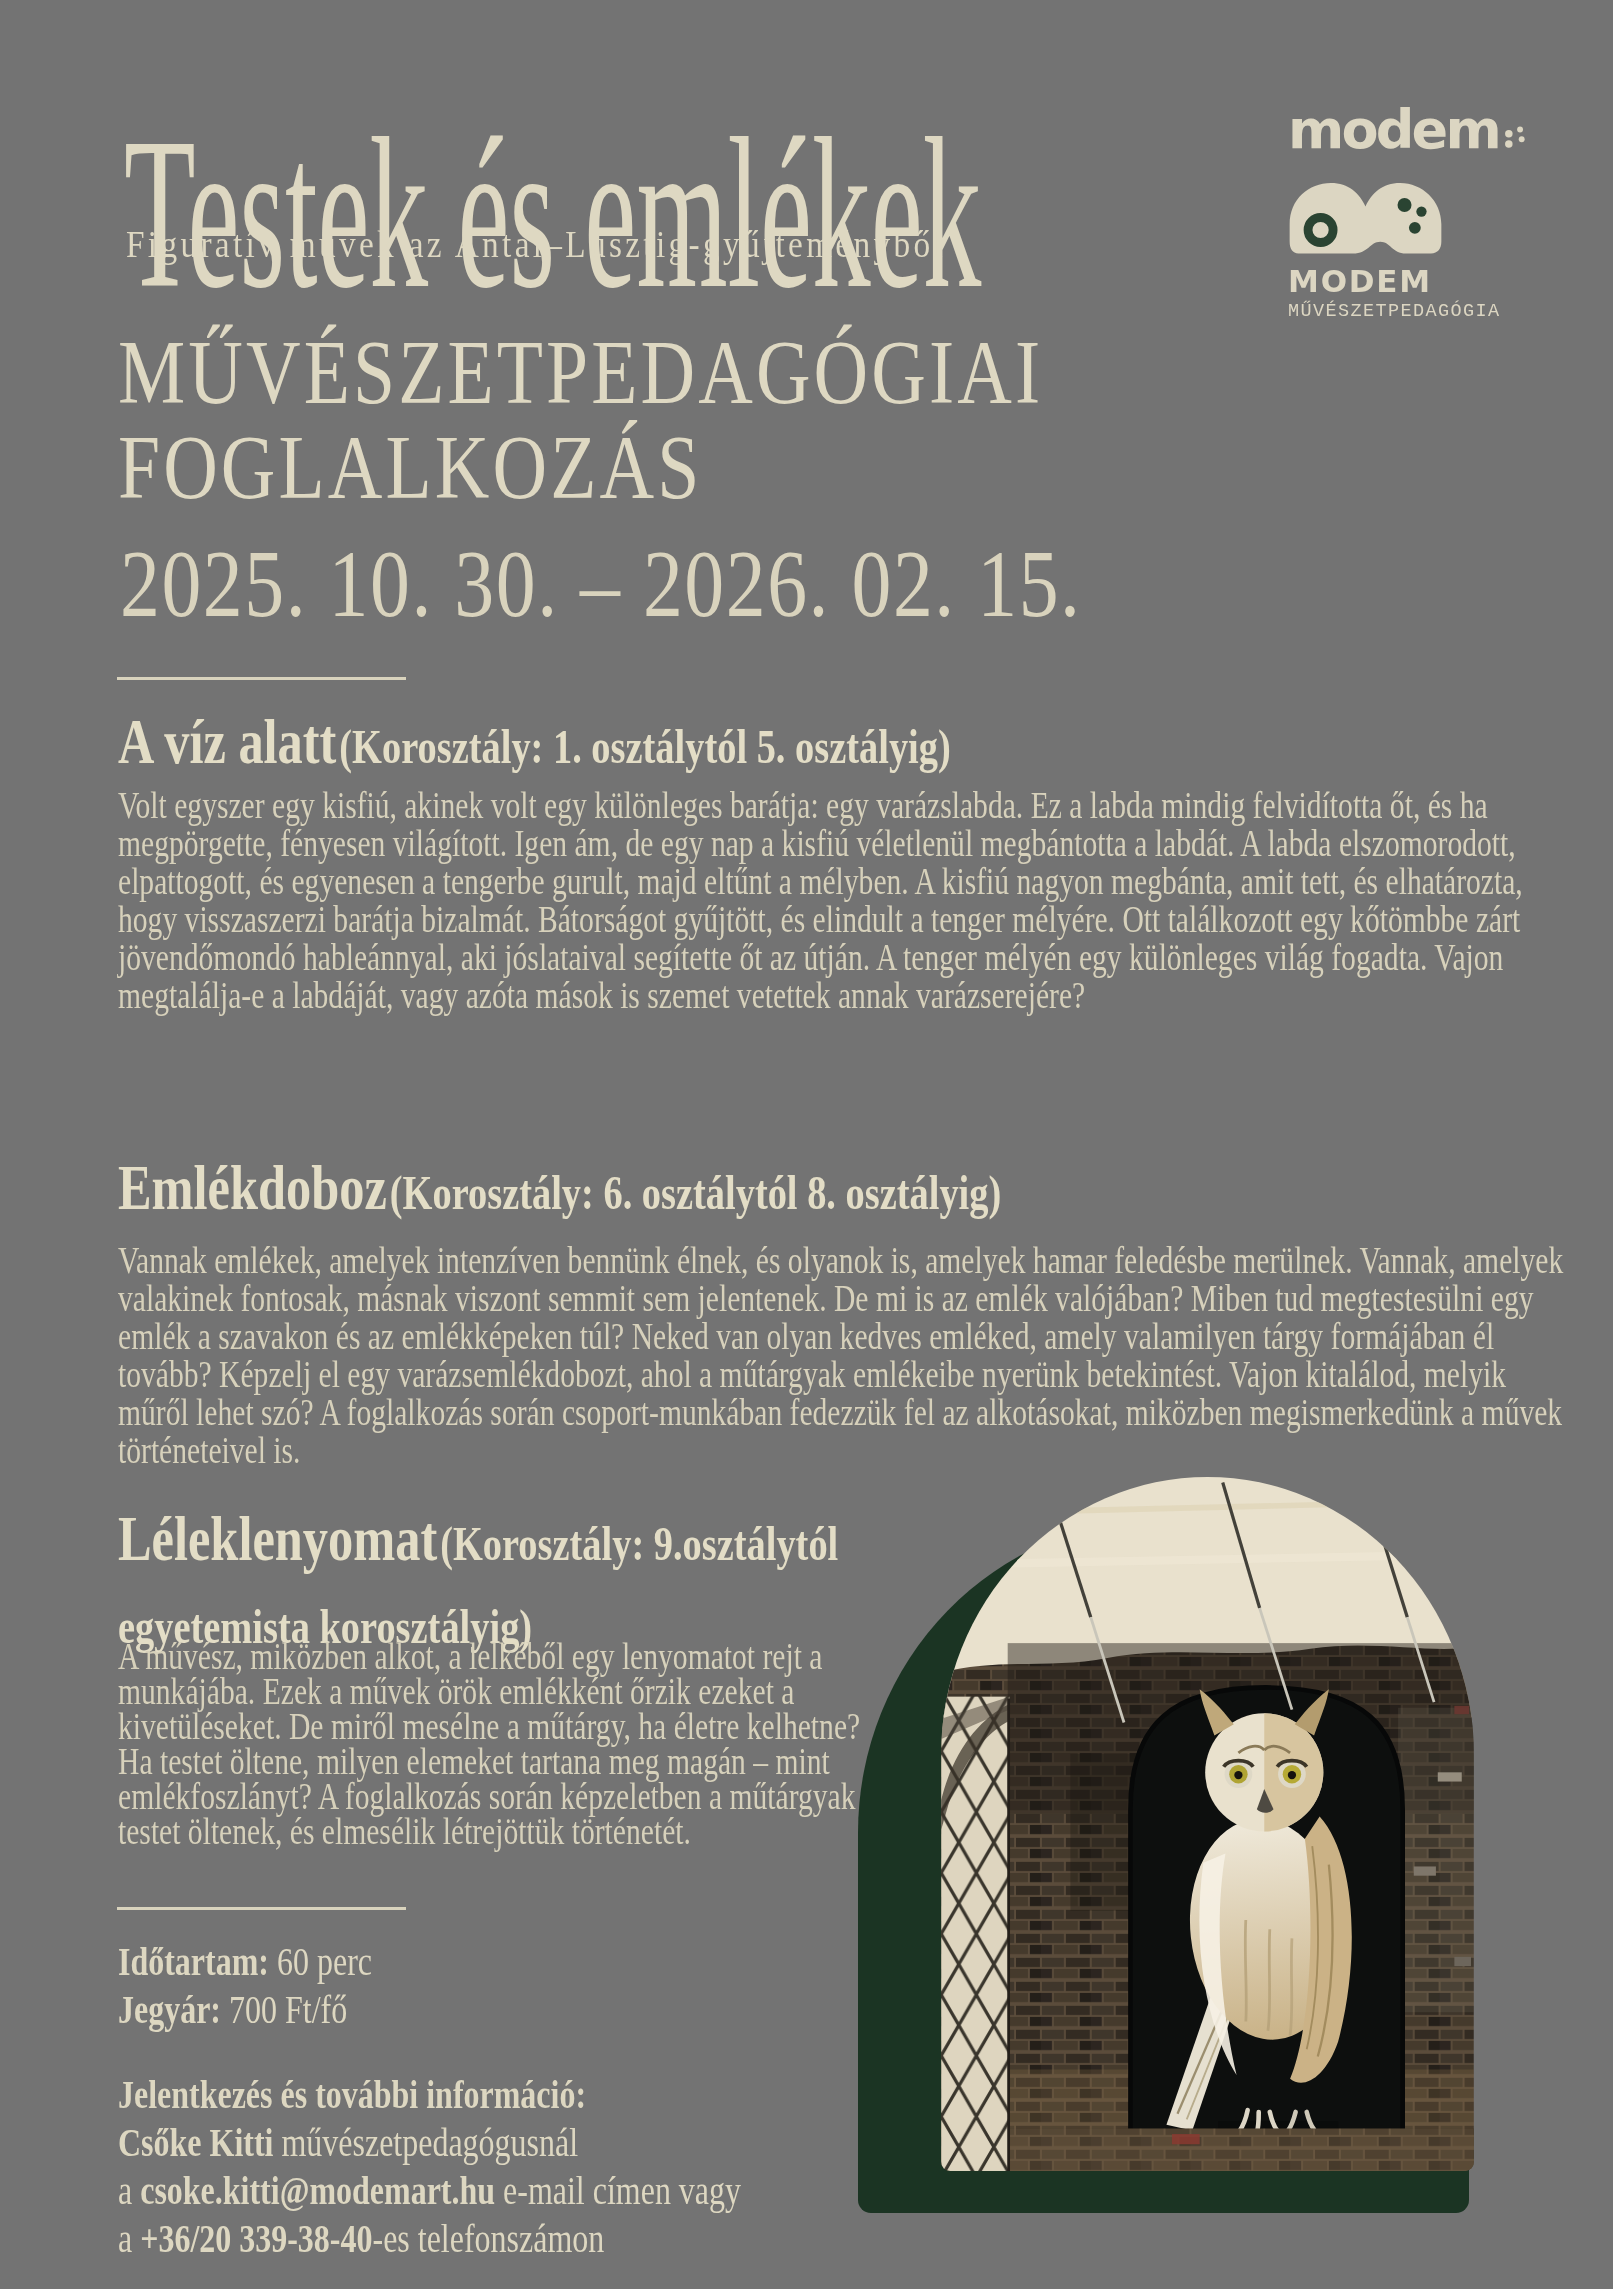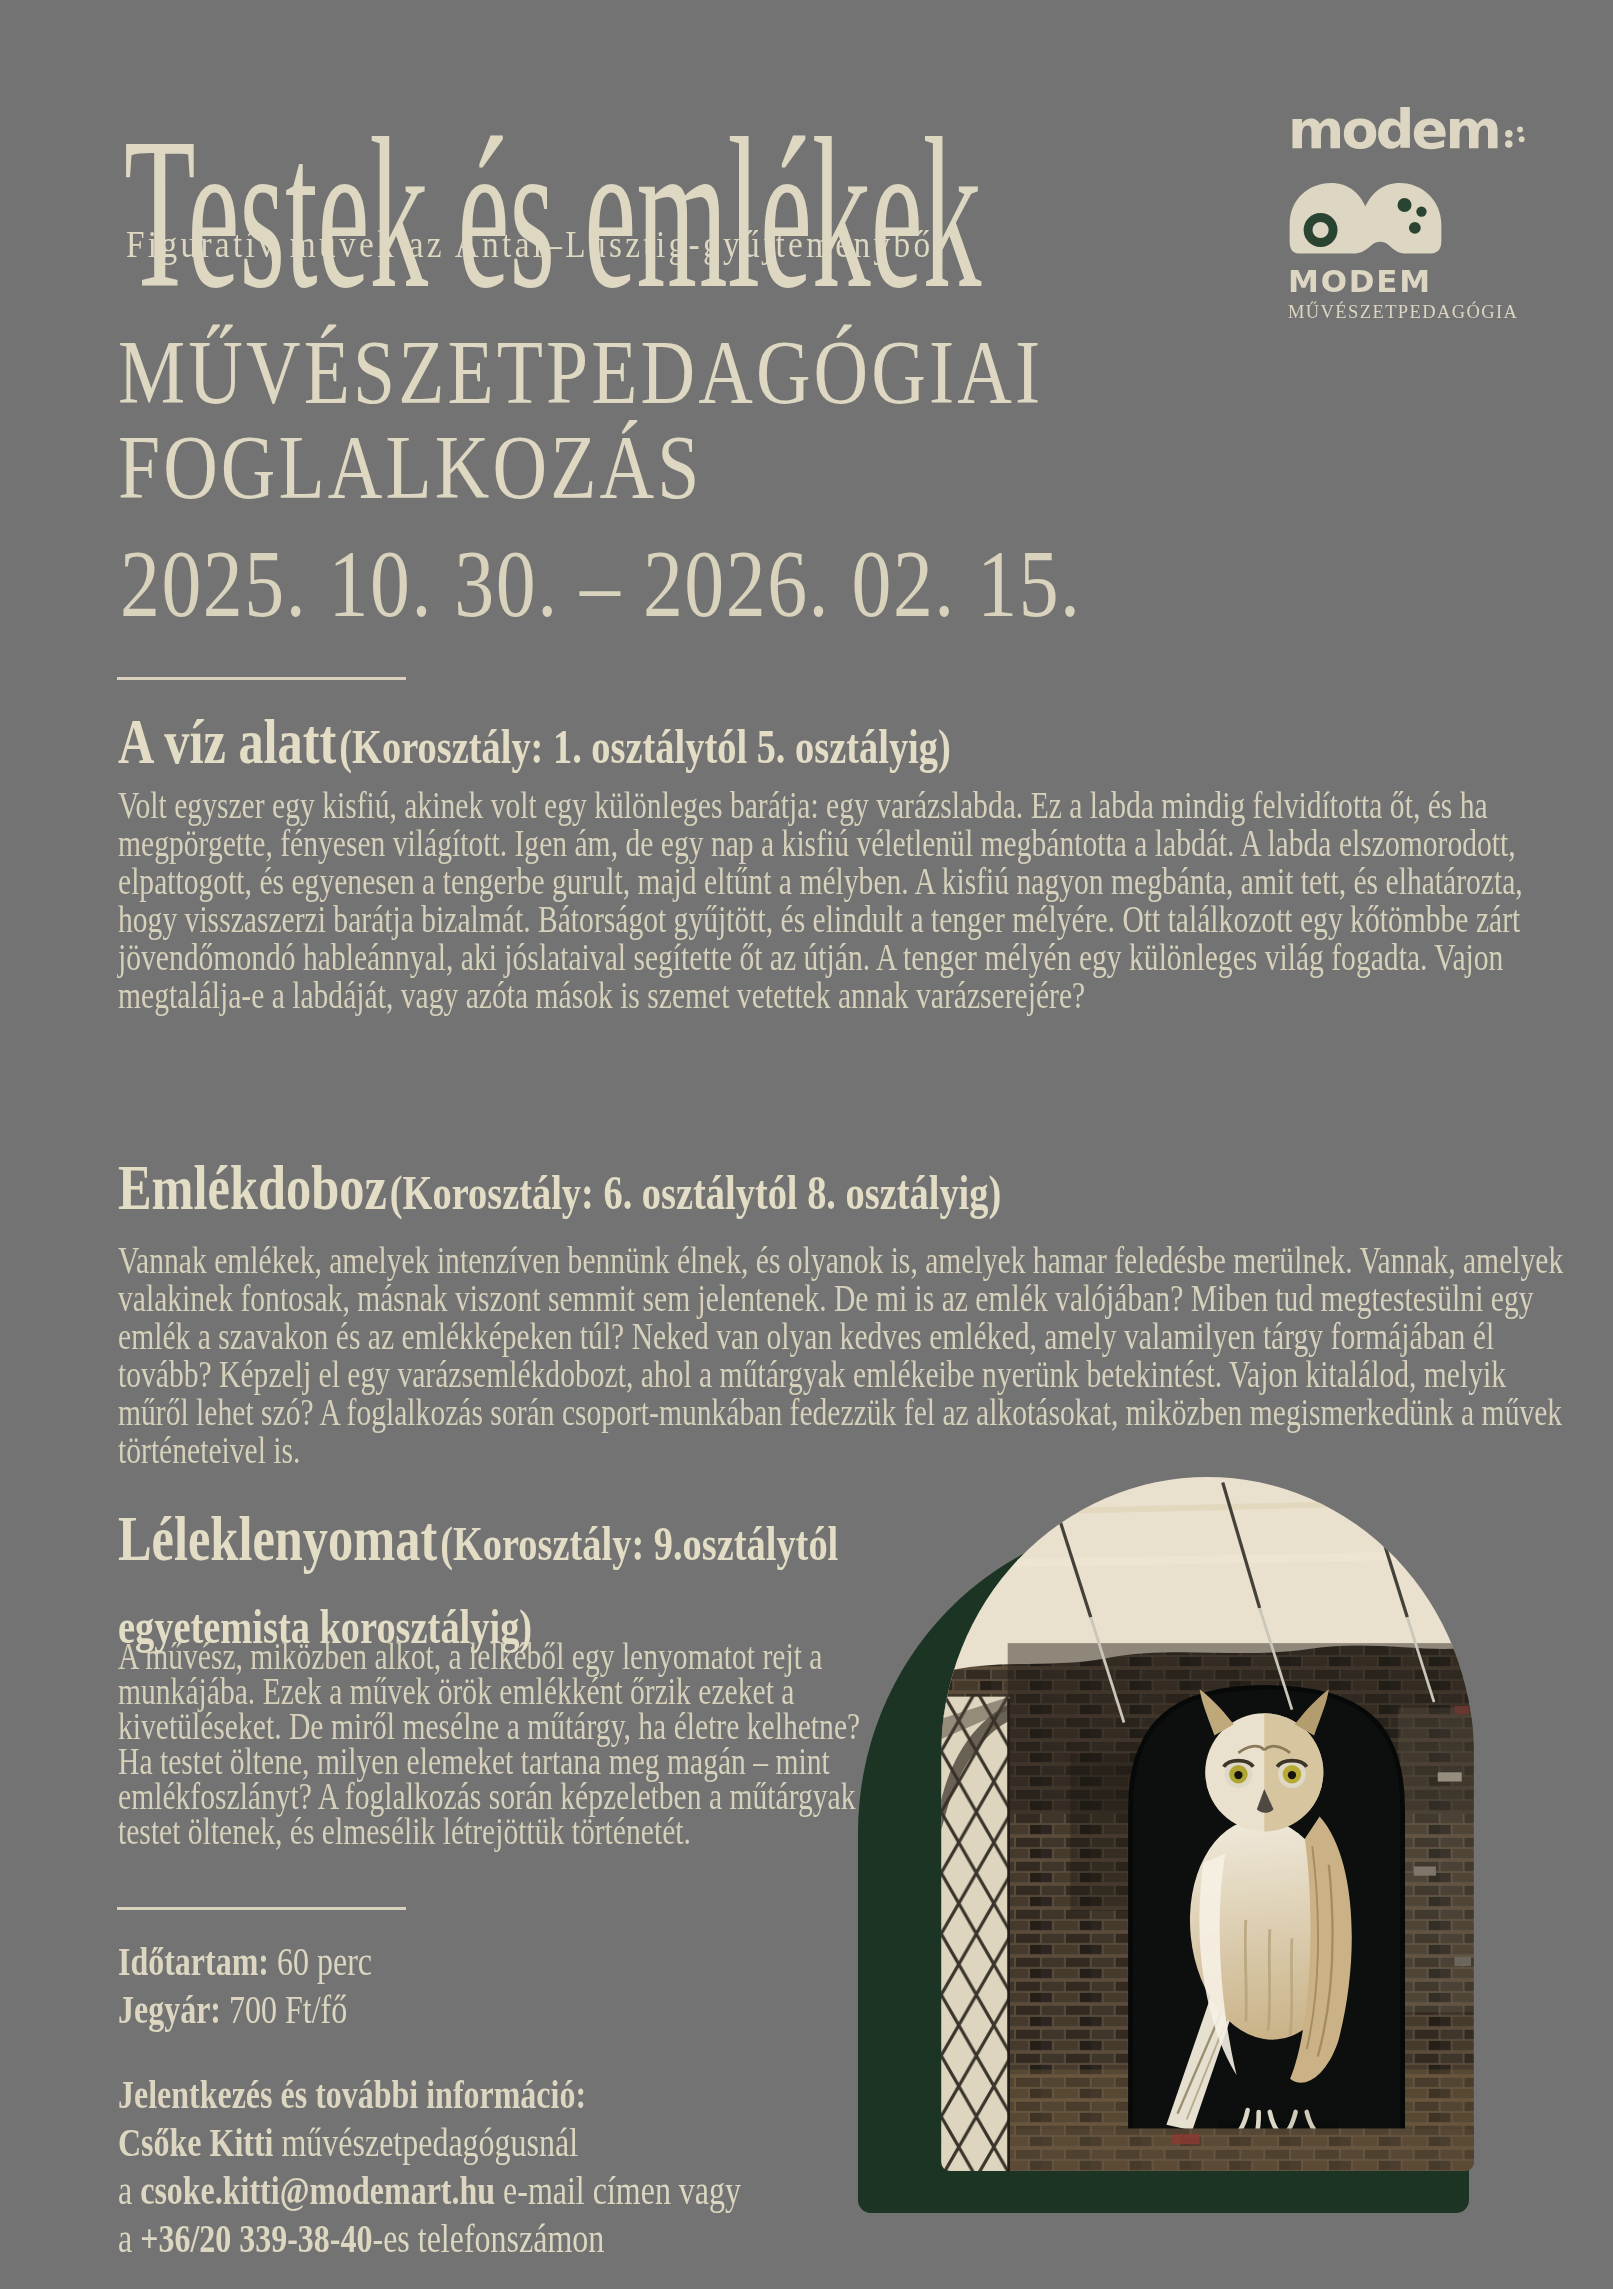--- a/index.html
+++ b/index.html
@@ -36,21 +36,21 @@
     font-weight:bold;font-size:54px;line-height:54px;
     letter-spacing:-2.8px;color:#dcd6c2;
   }
   .wordmark-dots{margin-left:5.5px;margin-top:9.2px;}
   .blob{display:block;margin-top:16.6px;}
   .logo-name{
     font-family:"DejaVu Sans", sans-serif;font-weight:bold;
     font-size:31px;line-height:37px;letter-spacing:1.8px;color:#dcd6c2;margin-top:5.5px;
   }
   .logo-dept{
-    font-family:Liberation Serif, serif;
+    font-family:Liberation Mono, monospace;
     font-size:18.5px;line-height:24px;letter-spacing:1.4px;color:#dcd6c2;
   }
 
   
   .h1{
     left:118px;top:325px;
     font-size:90px;line-height:95px;letter-spacing:3.7px;
     color:#ded8c2;white-space:nowrap;
     transform:scaleX(.84);
   }

